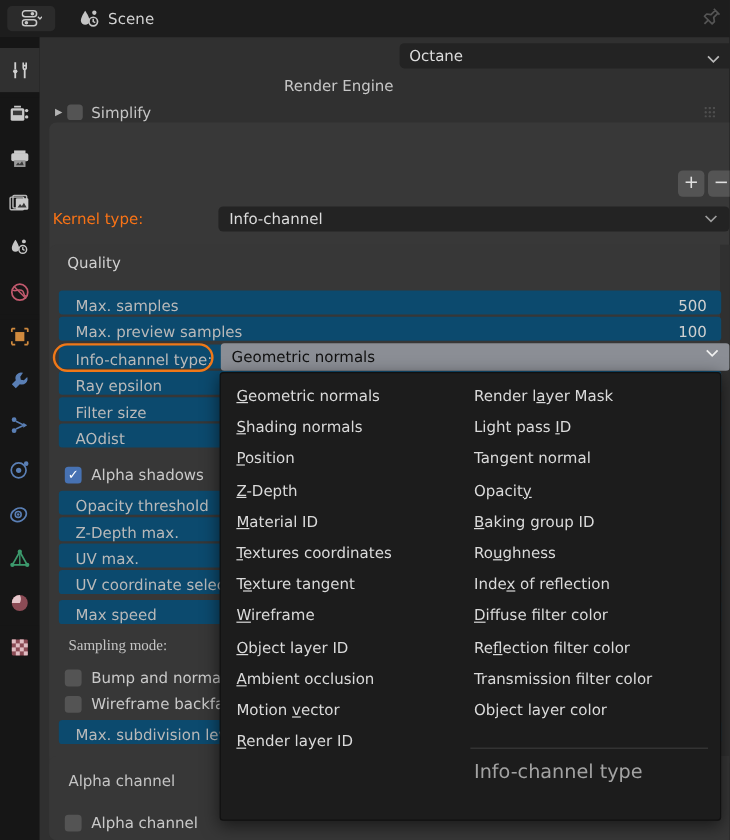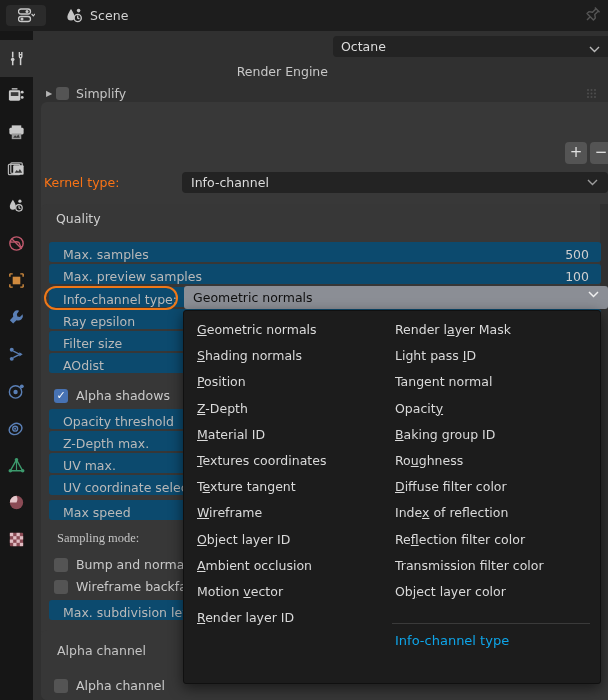--- a/index.html
+++ b/index.html
@@ -148,21 +148,21 @@
   .dd-col.c2 { left: 208px; width: 200px; }
   .dd-item {
     height: 26.2px; line-height: 26.2px; color: #dadada; font-size: 12.5px;
     white-space: nowrap; padding-left: 3px; border-radius: 2px;
   }
   .dd-item u { text-decoration: underline; }
   .dd-sep {
     position: absolute; left: 208px; top: 312px; width: 198px; height: 1px; background: #3a3a3a;
   }
   .dd-footer {
-    position: absolute; left: 211px; top: 322px; color: #0ea5e9; font-size: 13px;
+    position: absolute; left: 211px; top: 322px; color: #a3a3a3; font-size: 16px;
   }
 
   
   .ghost-val {
     position: absolute; right: 8px; color: #3d3d3d; font-size: 12.5px; text-align: right;
   }
   .right-strip {
     position: absolute; left: 600px; top: 204px; width: 8px; height: 432px; background: #303030;
   }
 </style>
@@ -488,22 +488,22 @@
         <div class="dd-item"><u>R</u>ender layer ID</div>
       </div>
 
       <div class="dd-col c2">
         <div class="dd-item">Render l<u>a</u>yer Mask</div>
         <div class="dd-item">Light pass <u>I</u>D</div>
         <div class="dd-item">Tangent normal</div>
         <div class="dd-item">Opacit<u>y</u></div>
         <div class="dd-item"><u>B</u>aking group ID</div>
         <div class="dd-item">Ro<u>u</u>ghness</div>
+        <div class="dd-item">Inde<u>x</u> of reflection</div>
         <div class="dd-item"><u>D</u>iffuse filter color</div>
-        <div class="dd-item">Inde<u>x</u> of reflection</div>
         <div class="dd-item">Re<u>f</u>lection filter color</div>
         <div class="dd-item">Transmission filter color</div>
         <div class="dd-item">Ob<u>j</u>ect layer color</div>
       </div>
 
       <div class="dd-sep"></div>
       <div class="dd-footer">Info-channel type</div>
     </div>
   </div>
 

